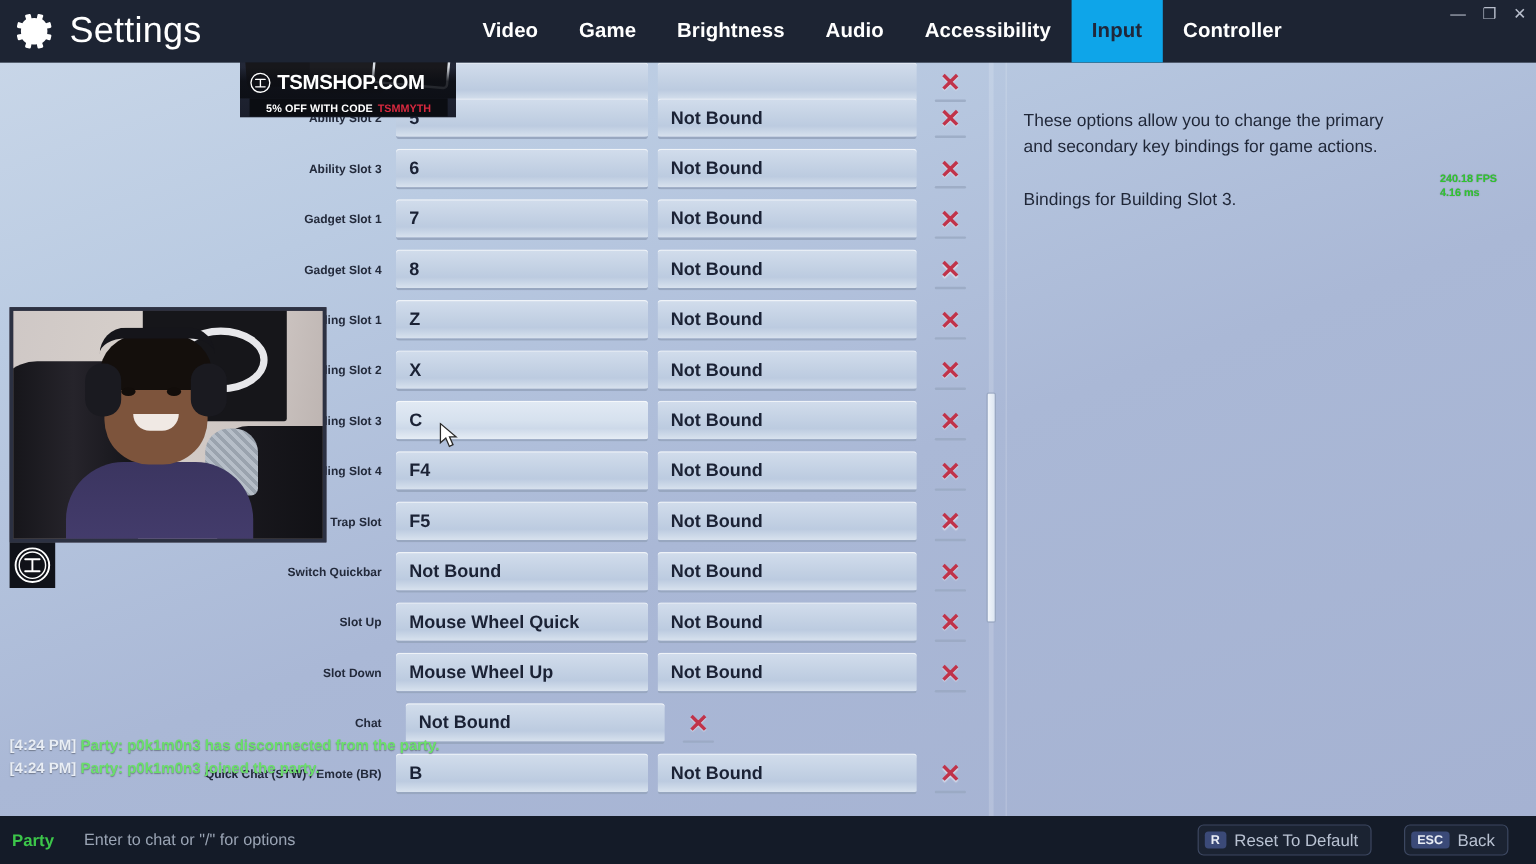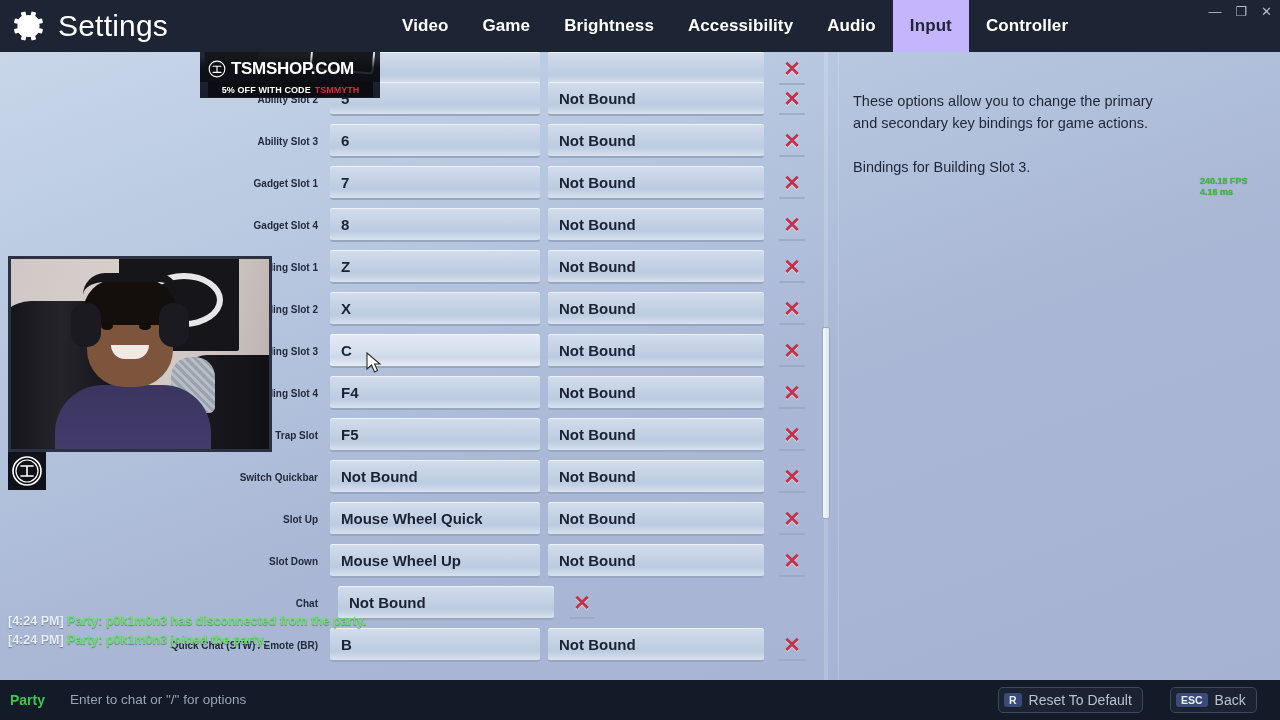--- a/index.html
+++ b/index.html
@@ -48,21 +48,21 @@
     display: flex; align-items: center;
     padding: 0 17px;
     color: #ffffff;
     font-size: 17px;
     font-weight: bold;
     letter-spacing: 0.1px;
     white-space: nowrap;
     cursor: pointer;
   }
   .tab.selected {
-    background: #c4b5fd;
+    background: #0ea5e9;
     color: #20273a;
   }
   #wincontrols {
     position: absolute; right: 8px; top: 0;
     height: 22px;
     display: flex; align-items: center; gap: 14px;
   }
   .winbtn {
     color: #b7bdcb;
     font-size: 13px;
@@ -180,21 +180,20 @@
   #desc p.spacer { height: 22px; }
   #fps {
     position: absolute;
     left: 1200px; top: 92px;
     color: #2fc62f;
     font-size: 9px;
     font-weight: bold;
     line-height: 11px;
     text-align: left;
     text-shadow: 0 0 1px rgba(0,0,0,0.4);
-    margin-top: 32px;
   }
 
   
   #webcam {
     position: absolute;
     left: 8px; top: 256px;
     width: 264px; height: 196px;
     border: 3px solid #2c3142;
     background: #3a3340;
     overflow: hidden;
@@ -484,22 +483,22 @@
         <path fill="#ffffff" d="M16 10.2a5.8 5.8 0 1 0 0 11.6 5.8 5.8 0 0 0 0-11.6zm0 8.7a2.9 2.9 0 1 1 0-5.8 2.9 2.9 0 0 1 0 5.8z"></path>
         <path fill="#ffffff" d="M28.2 18.6l-2.5-.5a9.9 9.9 0 0 0 0-4.2l2.5-.5a1 1 0 0 0 .8-1.2l-.6-2.6a1 1 0 0 0-1.2-.7l-2.4.8a10 10 0 0 0-3-3l.8-2.4a1 1 0 0 0-.7-1.2l-2.6-.6a1 1 0 0 0-1.2.8l-.5 2.5a9.9 9.9 0 0 0-4.2 0l-.5-2.5a1 1 0 0 0-1.2-.8l-2.6.6a1 1 0 0 0-.7 1.2l.8 2.4a10 10 0 0 0-3 3l-2.4-.8a1 1 0 0 0-1.2.7l-.6 2.6a1 1 0 0 0 .8 1.2l2.5.5a9.9 9.9 0 0 0 0 4.2l-2.5.5a1 1 0 0 0-.8 1.2l.6 2.6a1 1 0 0 0 1.2.7l2.4-.8a10 10 0 0 0 3 3l-.8 2.4a1 1 0 0 0 .7 1.2l2.6.6a1 1 0 0 0 1.2-.8l.5-2.5a9.9 9.9 0 0 0 4.2 0l.5 2.5a1 1 0 0 0 1.2.8l2.6-.6a1 1 0 0 0 .7-1.2l-.8-2.4a10 10 0 0 0 3-3l2.4.8a1 1 0 0 0 1.2-.7l.6-2.6a1 1 0 0 0-.8-1.2z"></path>
       </svg>
       <span id="settings-title">Settings</span>
     </div>
 
     <div id="tabs">
       <div class="tab">Video</div>
       <div class="tab">Game</div>
       <div class="tab">Brightness</div>
+      <div class="tab">Audio</div>
       <div class="tab">Accessibility</div>
-      <div class="tab">Audio</div>
       <div class="tab selected">Input</div>
       <div class="tab">Controller</div>
     </div>
 
     <div id="wincontrols">
       <span class="winbtn">—</span>
       <span class="winbtn">❐</span>
       <span class="winbtn">✕</span>
     </div>
   </div>

